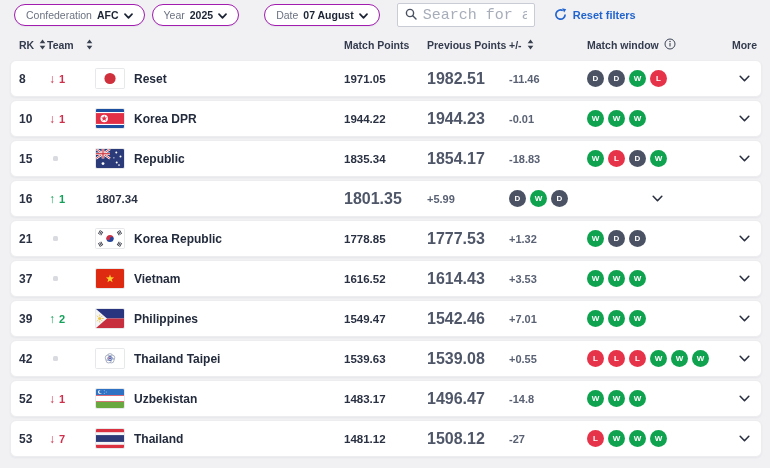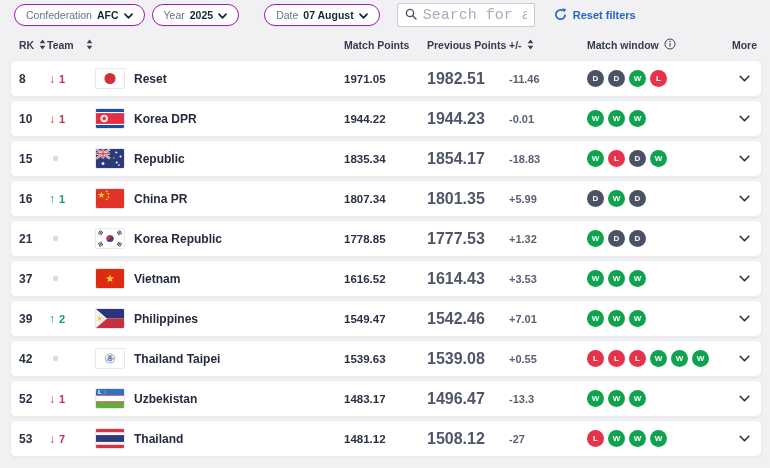--- a/index.html
+++ b/index.html
@@ -253,33 +253,20 @@
           </svg>
     </span>
   </div>
 
   <div class="row grid8">
     <span class="rk">16</span>
     <span class="change" style="color: rgb(20, 160, 90);">
           <span class="arrow">↑</span>
           <span>1</span>
         </span>
-    <span class="team">
-      <span class="flag">
-            <svg viewBox="0 0 28 19">
-              <rect width="28" height="19" fill="#e0342b"></rect>
-              <path transform="translate(5.3,6.1) scale(1.2)" d="M0,-3 L0.73,-1.01 L2.85,-0.93 L1.19,0.39 L1.76,2.43 L0,1.25 L-1.76,2.43 L-1.19,0.39 L-2.85,-0.93 L-0.73,-1.01 Z" fill="#f7cf18"></path>
-              <circle cx="10.7" cy="2.5" r="0.9" fill="#f7cf18"></circle>
-              <circle cx="12.4" cy="4.9" r="0.9" fill="#f7cf18"></circle>
-              <circle cx="12.4" cy="7.9" r="0.9" fill="#f7cf18"></circle>
-              <circle cx="10.7" cy="10.3" r="0.9" fill="#f7cf18"></circle>
-            </svg>
-          </span>
-      <span class="tname">China PR</span>
-    </span>
     <span class="pts">1807.34</span>
     <span class="prev">1801.35</span>
     <span class="diff">+5.99</span>
     <span class="badges">
           <span class="badge" style="background: rgb(74, 82, 100);">D</span>
           <span class="badge" style="background: rgb(15, 163, 79);">W</span>
           <span class="badge" style="background: rgb(74, 82, 100);">D</span>
         </span>
     <span class="more">
       <svg width="11" height="7" viewBox="0 0 11 7">
@@ -475,21 +462,21 @@
               <circle cx="4.9" cy="2.7" r="1.75" fill="#2f72c4"></circle>
               <circle cx="8.2" cy="1.7" r="0.45" fill="#fff"></circle>
               <circle cx="10.2" cy="3" r="0.45" fill="#fff"></circle>
               <circle cx="8.2" cy="4.3" r="0.45" fill="#fff"></circle>
             </svg>
           </span>
       <span class="tname">Uzbekistan</span>
     </span>
     <span class="pts">1483.17</span>
     <span class="prev">1496.47</span>
-    <span class="diff">-13.3</span>
+    <span class="diff">-14.8</span>
     <span class="badges">
           <span class="badge" style="background: rgb(15, 163, 79);">W</span>
           <span class="badge" style="background: rgb(15, 163, 79);">W</span>
           <span class="badge" style="background: rgb(15, 163, 79);">W</span>
         </span>
     <span class="more">
       <svg width="11" height="7" viewBox="0 0 11 7">
             <path d="M1.2 1.3 L5.5 5.7 L9.8 1.3" fill="none" stroke="#2a3040" stroke-width="1.6" stroke-linecap="round" stroke-linejoin="round"></path>
           </svg>
     </span>

